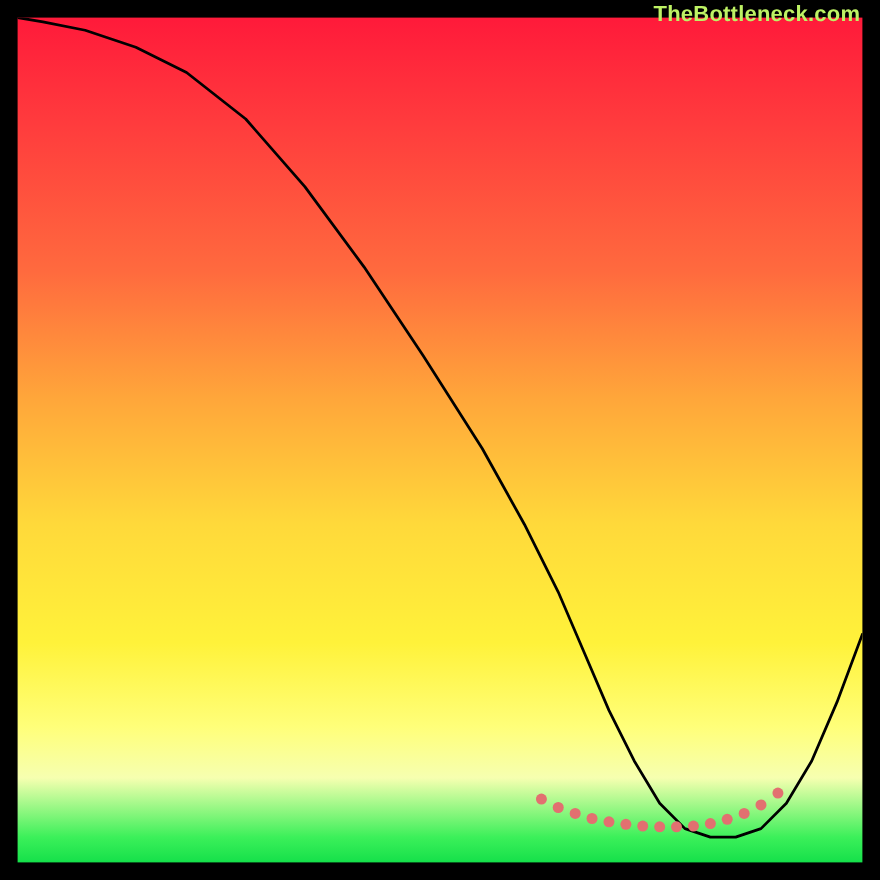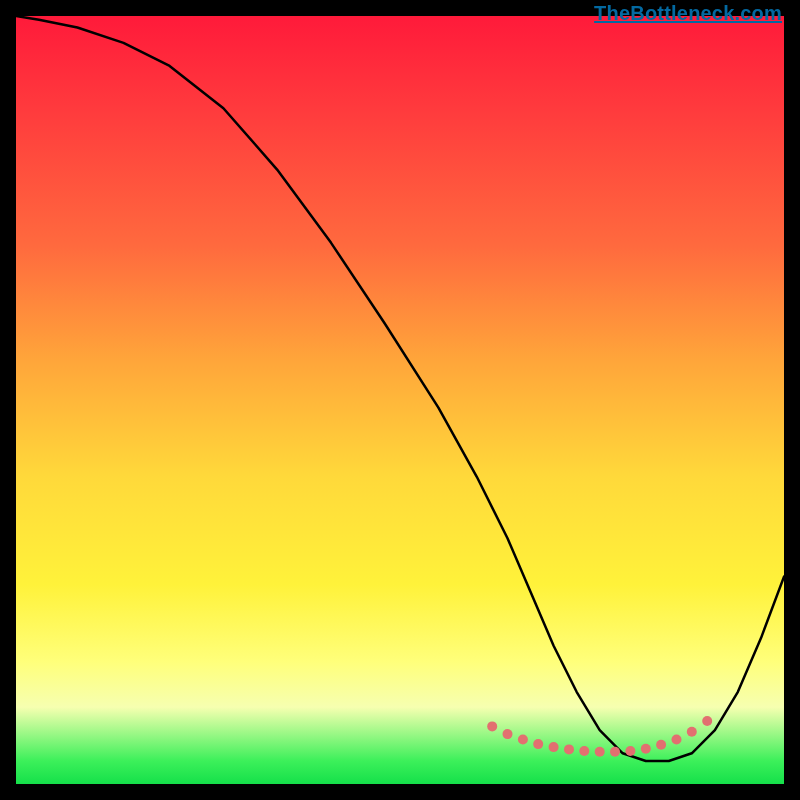--- a/index.html
+++ b/index.html
@@ -35,26 +35,25 @@
       #ffff7a 84%,
       #f6ffb0 90%,
       #3cf05a 97%,
       #15e04a 100%
     );
   }
   .attribution {
     position: absolute;
     top: 2px;
     right: 18px;
-    color: #0369a1;
+    color: #bef264;
     font-size: 20px;
     font-weight: 600;
     letter-spacing: 0.2px;
     user-select: none;
-    text-decoration: underline;
   }
   svg.curve {
     position: absolute;
     left: 0;
     top: 0;
     width: 768px;
     height: 768px;
   }
 </style>
 </head>

